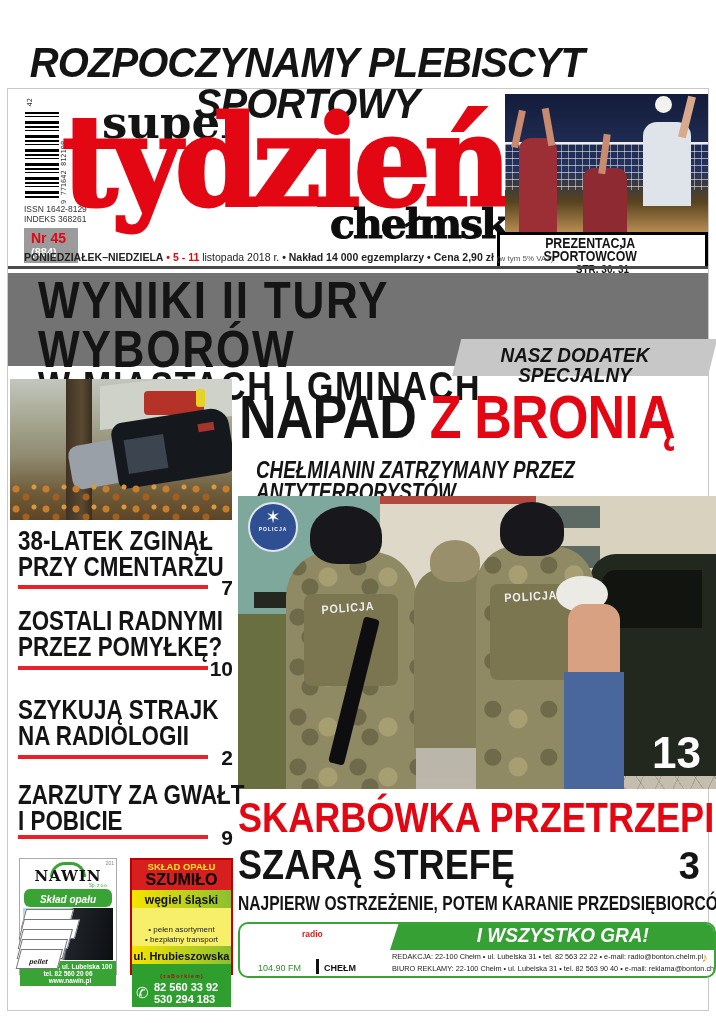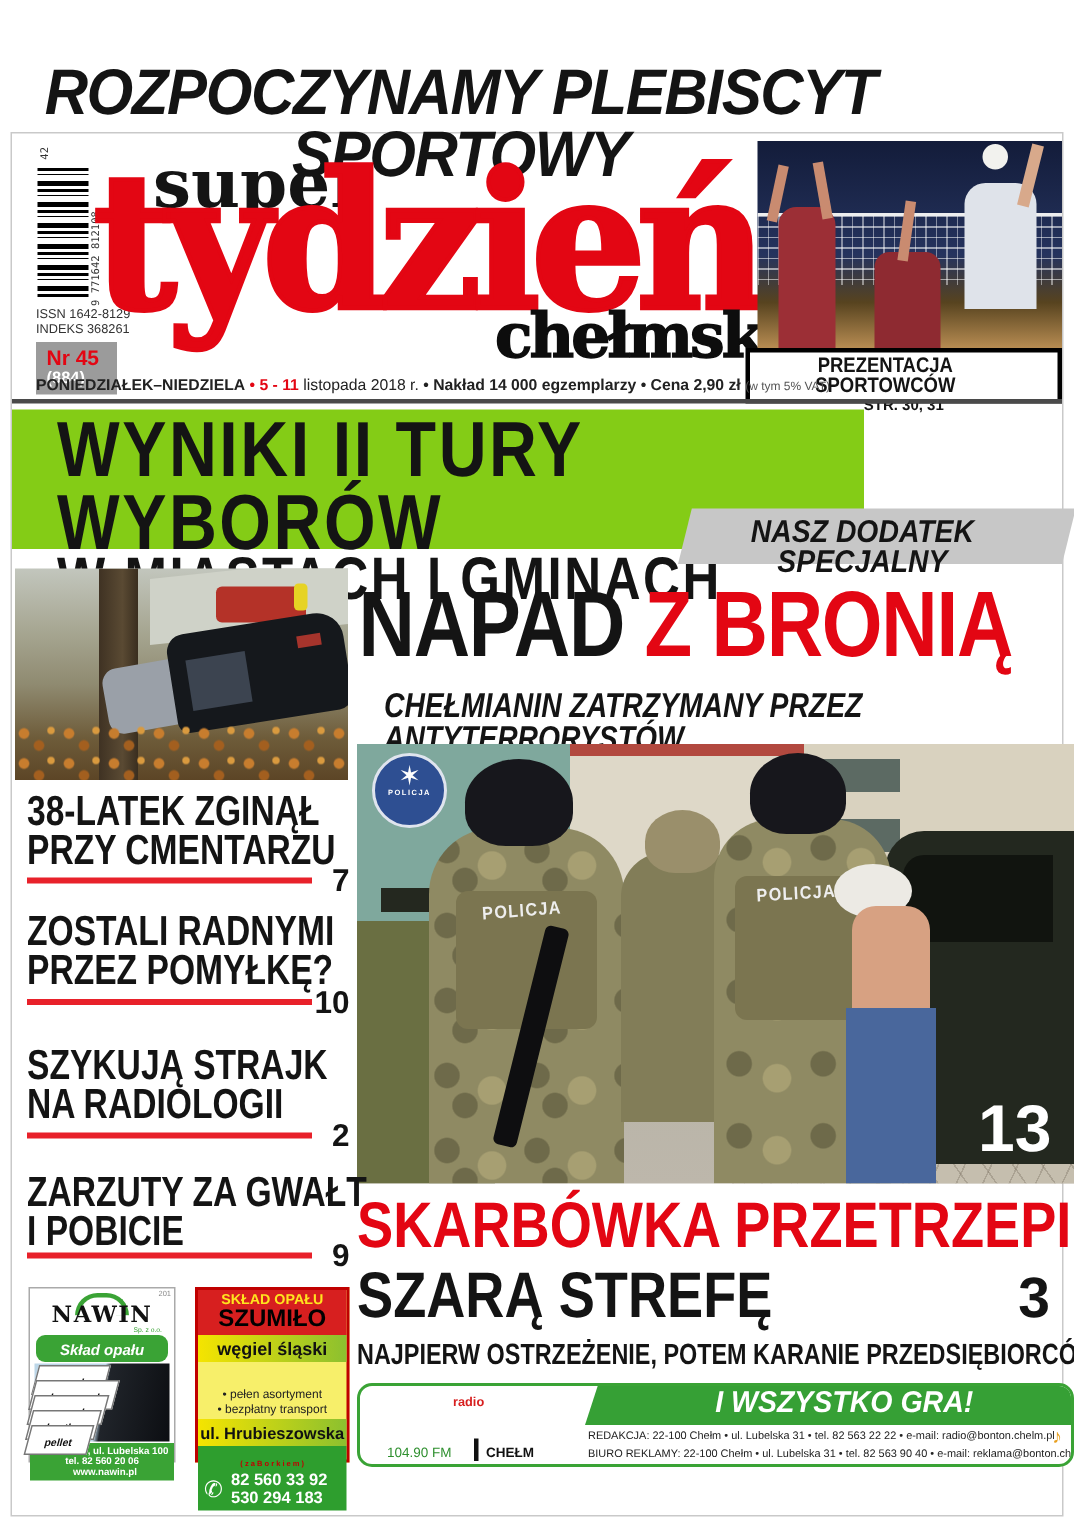--- a/index.html
+++ b/index.html
@@ -78,21 +78,21 @@
     <span class="red" style="font-weight:900;">5 - 11</span>
     <span>listopada 2018 r.</span>
     <span style="font-weight:900;">•</span>
     <span style="font-weight:bold;">Nakład 14 000 egzemplarzy</span>
     <span style="font-weight:900;">•</span>
     <span style="font-weight:bold;">Cena 2,90 zł</span>
     <span style="font-size:8px;color:#555;">(w tym 5% VAT)</span>
   </div>
   <div class="abs" style="left:8px;top:266px;width:700px;height:3px;background:#4a4a4a;"></div>
 
-  <div class="abs" style="left:8px;top:273px;width:568px;height:93px;background:#84cc16;text-decoration:underline;">
+  <div class="abs" style="left:8px;top:273px;width:700px;height:93px;background:#737373;text-decoration:underline;">
     <div style="padding:3px 0 0 30px;">
       <span class="cx hw blk" style="font-size:52px;transform:scaleX(0.85);letter-spacing:2px;">WYNIKI II TURY WYBORÓW</span>
     </div>
     <div style="padding:0 0 0 30px;margin-top:-8px;">
       <span class="cx hw blk" style="font-size:40px;transform:scaleX(0.85);letter-spacing:2px;">W MIASTACH I GMINACH</span>
     </div>
   </div>
   <div class="abs" style="left:452px;top:339px;width:256px;height:37px;background:#c7c7c7;transform:skewX(-14deg);transform-origin:0 100%;text-align:center;">
     <span class="cx hw blk" style="font-size:21px;font-style:italic;transform:skewX(14deg) scaleX(0.9);margin-top:6px;">NASZ DODATEK SPECJALNY</span>
   </div>

